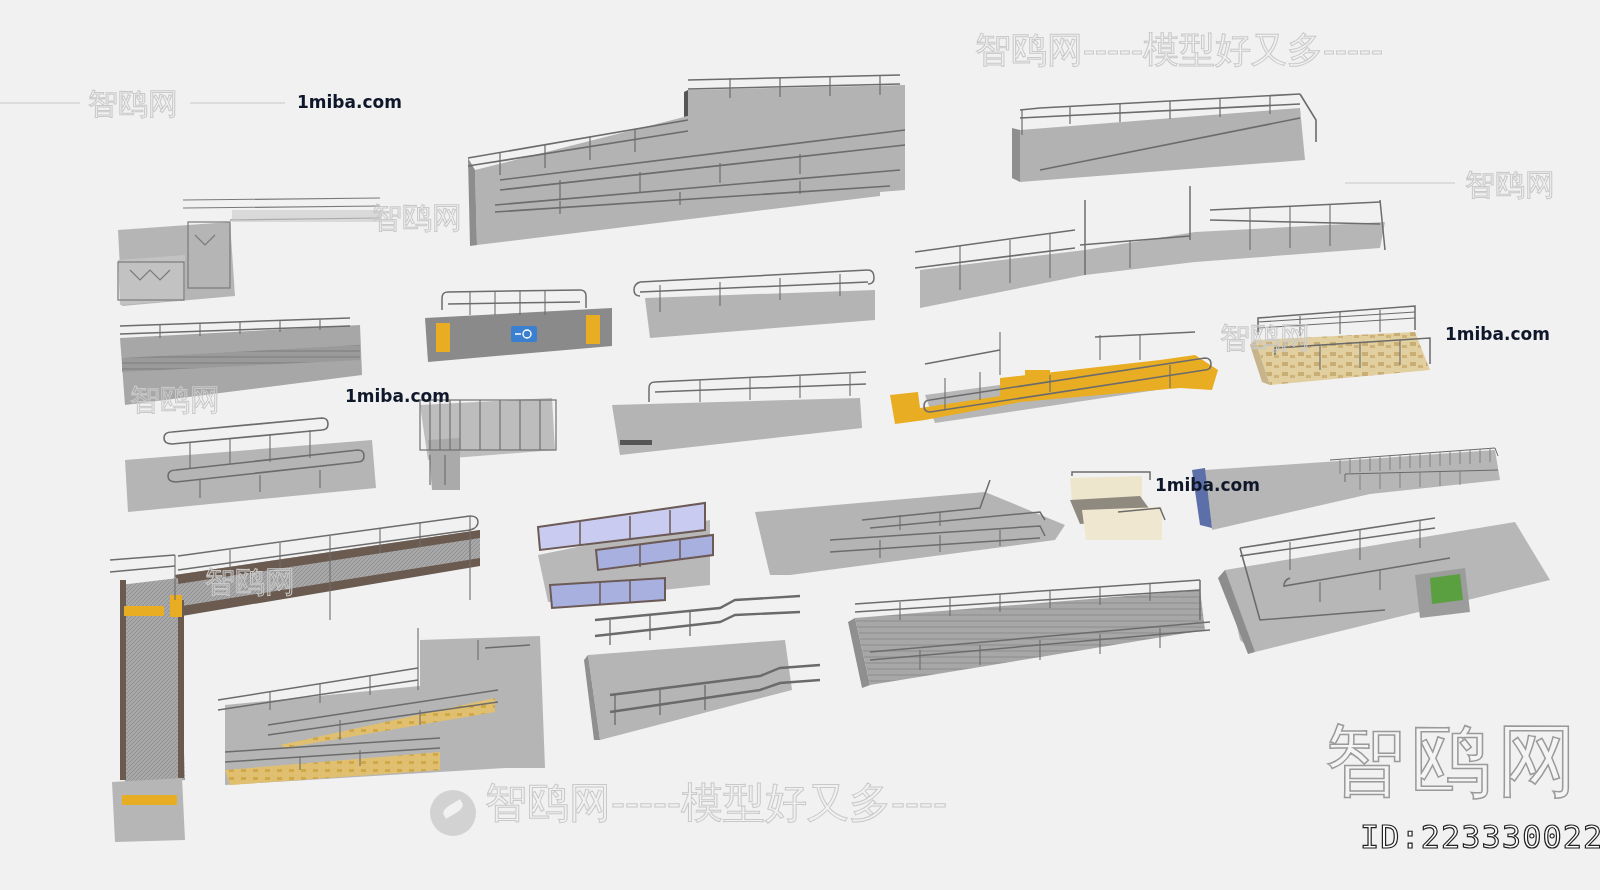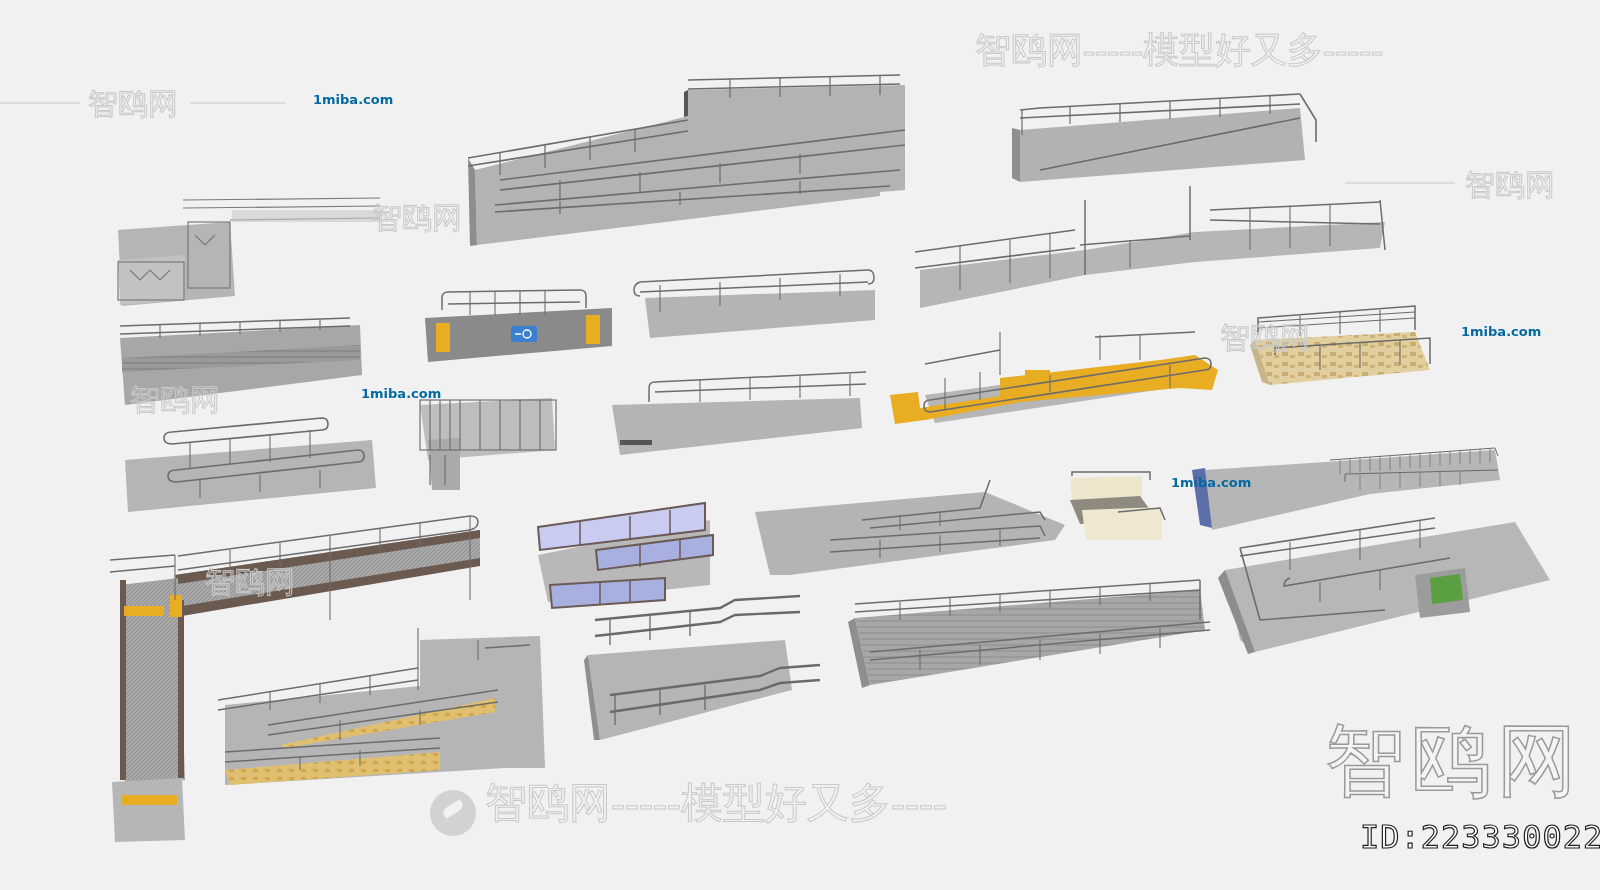--- a/index.html
+++ b/index.html
@@ -1,19 +1,19 @@
 <!DOCTYPE html>
 <html><head>
 <meta charset="utf-8">
 <style>
   html,body{margin:0;padding:0;}
   body{width:1600px;height:890px;overflow:hidden;background:#f1f1f1;font-family:"DejaVu Sans",sans-serif;position:relative;}
   #scene{position:absolute;left:0;top:0;width:1600px;height:890px;}
-  .wm{position:absolute;color:transparent;-webkit-text-stroke:1px #c9c9c9;font-family:Liberation Serif, serif;white-space:nowrap;pointer-events:none;}
-  .wm-small{position:absolute;color:#0369a1;font-family:"DejaVu Sans",sans-serif;font-weight:bold;font-size:13px;white-space:nowrap;margin-left:16px;}
+  .wm{position:absolute;color:transparent;-webkit-text-stroke:1px #c9c9c9;font-family:Liberation Sans, sans-serif;white-space:nowrap;pointer-events:none;}
+  .wm-small{position:absolute;color:#0f172a;font-family:"DejaVu Sans",sans-serif;font-weight:bold;font-size:17px;white-space:nowrap;}
   .wm-dash{position:absolute;height:2px;background:#dcdcdc;}
   #big-logo{position:absolute;left:1325px;top:708px;font-size:80px;letter-spacing:6px;color:#f4f4f4;-webkit-text-stroke:1.5px #9a9a9a;font-family:"DejaVu Sans",sans-serif;}
   #model-id{position:absolute;left:1360px;top:818px;font-size:32px;letter-spacing:1px;color:#ffffff;-webkit-text-stroke:1.2px #222;font-family:"DejaVu Sans Mono",monospace;}
   #bird-logo{position:absolute;left:430px;top:790px;width:46px;height:46px;border-radius:50%;background:#d2d2d2;}
   #bird-logo:after{content:"";position:absolute;left:12px;top:14px;width:22px;height:10px;background:#f1f1f1;transform:rotate(-30deg);border-radius:50% 0 50% 0;}
 </style>
 </head>
 <body>
 
 <svg id="scene" viewBox="0 0 1600 890" xmlns="http://www.w3.org/2000/svg">

